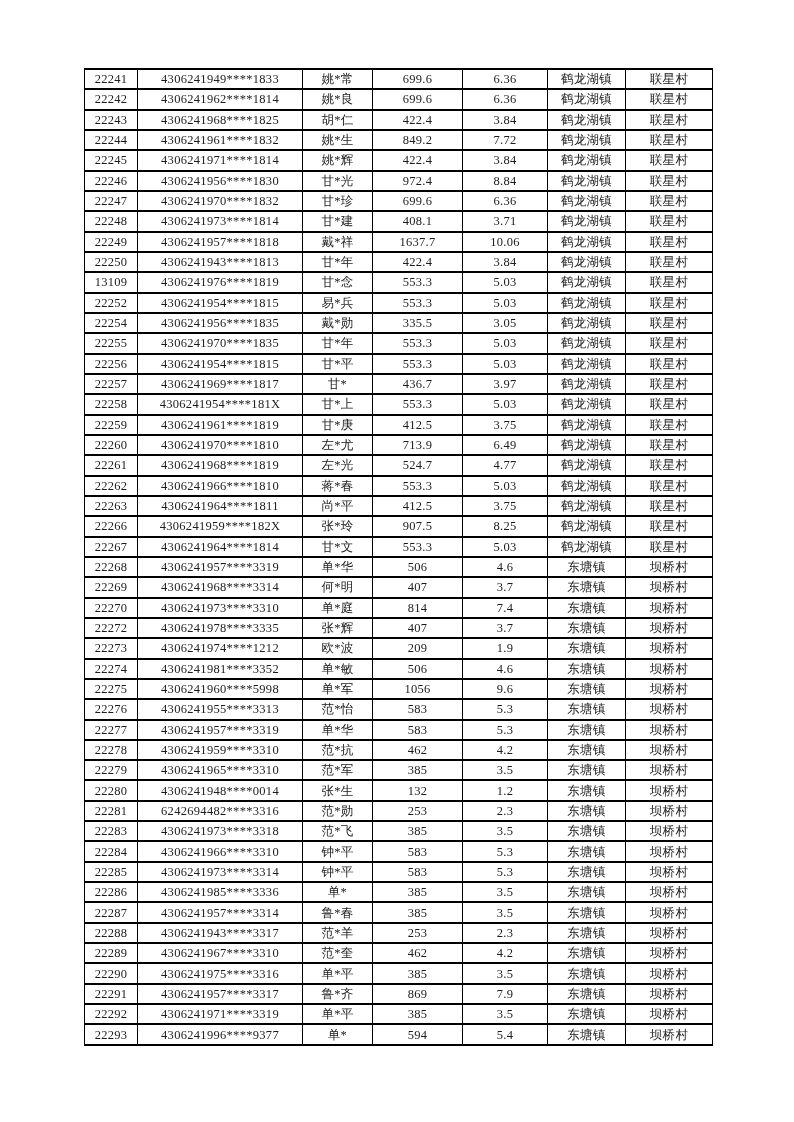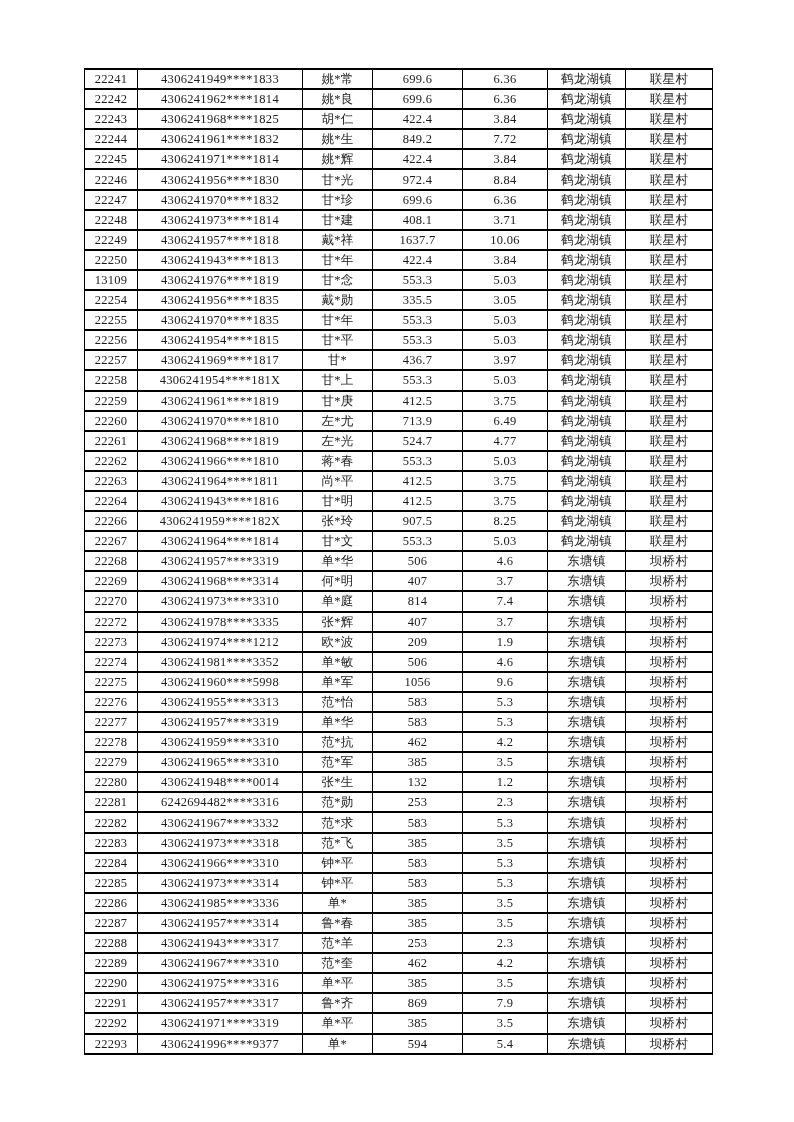--- a/index.html
+++ b/index.html
@@ -160,20 +160,29 @@
         <tr>
           <td>13109</td>
           <td>4306241976****1819</td>
           <td>甘*念</td>
           <td>553.3</td>
           <td>5.03</td>
           <td>鹤龙湖镇</td>
           <td>联星村</td>
         </tr>
         <tr>
+          <td>22252</td>
+          <td>4306241954****1815</td>
+          <td>易*兵</td>
+          <td>553.3</td>
+          <td>5.03</td>
+          <td>鹤龙湖镇</td>
+          <td>联星村</td>
+        </tr>
+        <tr>
           <td>22254</td>
           <td>4306241956****1835</td>
           <td>戴*勋</td>
           <td>335.5</td>
           <td>3.05</td>
           <td>鹤龙湖镇</td>
           <td>联星村</td>
         </tr>
         <tr>
           <td>22255</td>
@@ -250,29 +259,20 @@
         <tr>
           <td>22263</td>
           <td>4306241964****1811</td>
           <td>尚*平</td>
           <td>412.5</td>
           <td>3.75</td>
           <td>鹤龙湖镇</td>
           <td>联星村</td>
         </tr>
         <tr>
-          <td>22264</td>
-          <td>4306241943****1816</td>
-          <td>甘*明</td>
-          <td>412.5</td>
-          <td>3.75</td>
-          <td>鹤龙湖镇</td>
-          <td>联星村</td>
-        </tr>
-        <tr>
           <td>22266</td>
           <td>4306241959****182X</td>
           <td>张*玲</td>
           <td>907.5</td>
           <td>8.25</td>
           <td>鹤龙湖镇</td>
           <td>联星村</td>
         </tr>
         <tr>
           <td>22267</td>
@@ -394,29 +394,20 @@
         <tr>
           <td>22281</td>
           <td>6242694482****3316</td>
           <td>范*勋</td>
           <td>253</td>
           <td>2.3</td>
           <td>东塘镇</td>
           <td>坝桥村</td>
         </tr>
         <tr>
-          <td>22282</td>
-          <td>4306241967****3332</td>
-          <td>范*求</td>
-          <td>583</td>
-          <td>5.3</td>
-          <td>东塘镇</td>
-          <td>坝桥村</td>
-        </tr>
-        <tr>
           <td>22283</td>
           <td>4306241973****3318</td>
           <td>范*飞</td>
           <td>385</td>
           <td>3.5</td>
           <td>东塘镇</td>
           <td>坝桥村</td>
         </tr>
         <tr>
           <td>22284</td>

